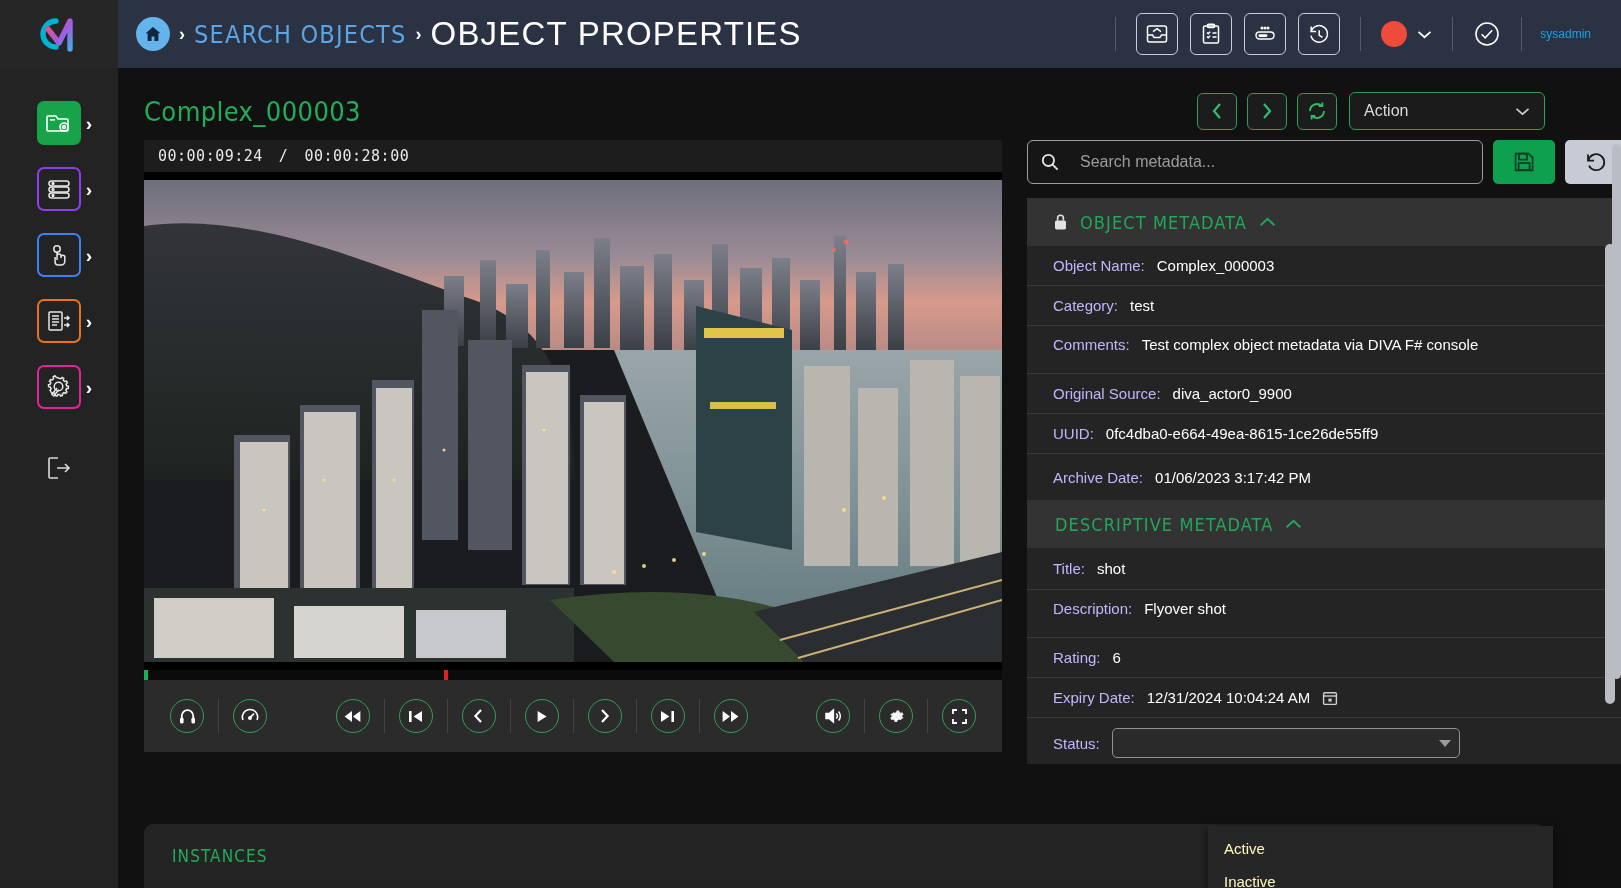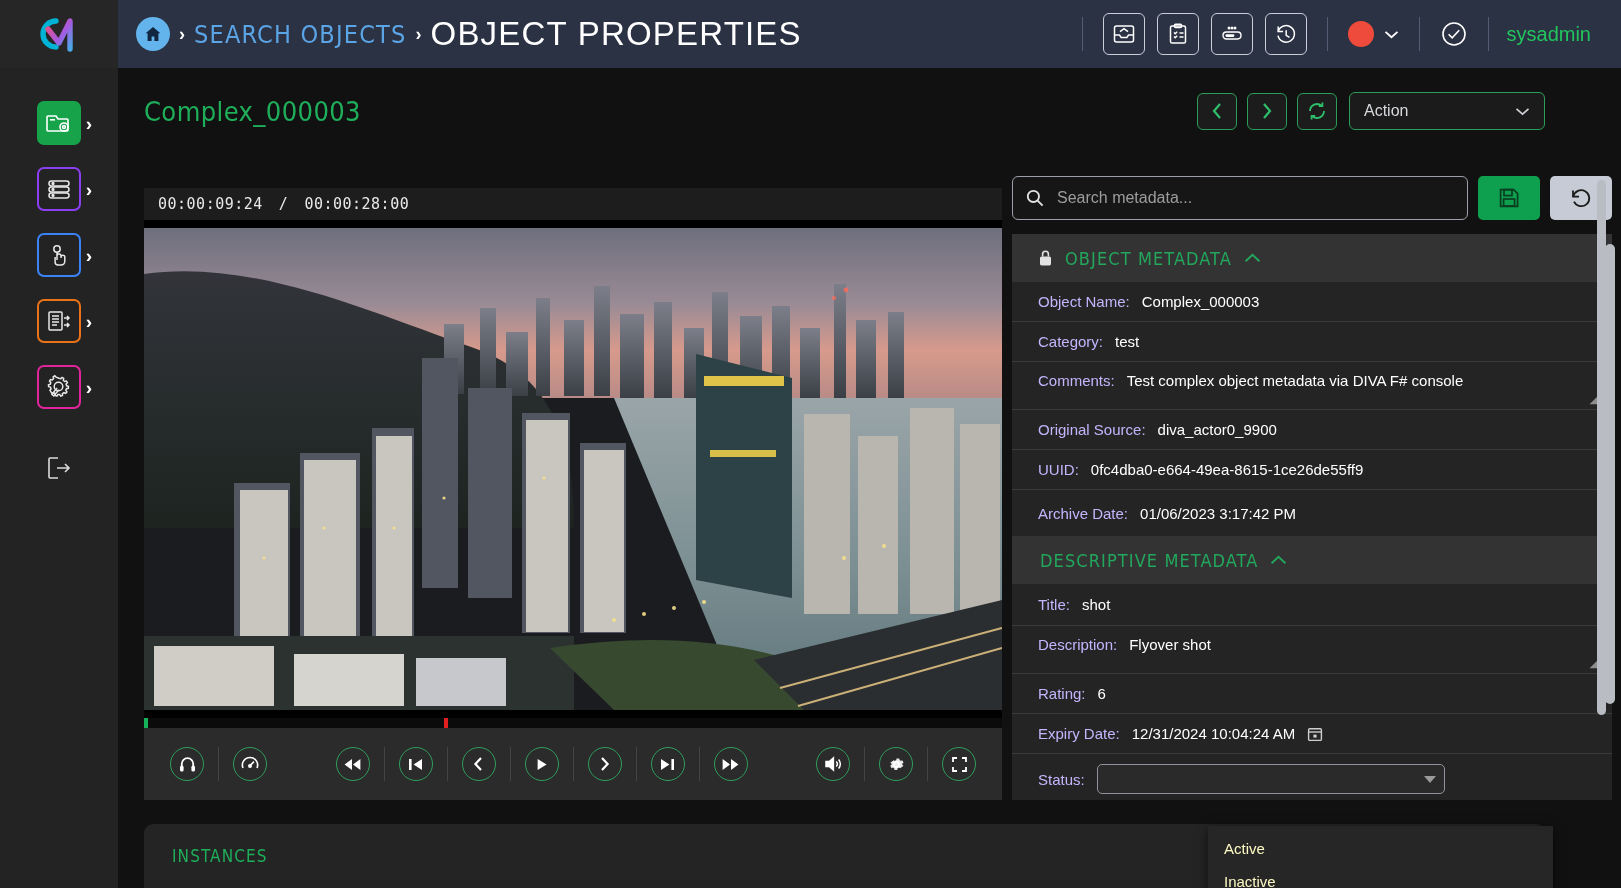--- a/index.html
+++ b/index.html
@@ -47,39 +47,39 @@
   .crumb-link { color: #5ba4e5; font-size: 25px; letter-spacing: 1.2px; font-family: "DejaVu Sans Condensed","Liberation Sans", sans-serif; }
   .crumb-current { color: #ffffff; font-size: 33px; letter-spacing: 1.2px; }
   .topbar-spacer { flex: 1 1 auto; }
   .vdiv { width: 1px; height: 34px; background: #525c72; margin: 0 14px; }
   .tb-btn {
     width: 42px; height: 42px; border: 1px solid #c9ced9; border-radius: 6px;
     display: flex; align-items: center; justify-content: center; margin: 0 6px;
   }
   .rec-dot { width: 26px; height: 26px; border-radius: 50%; background: #ef4b3c; }
   .rec-wrap { display: flex; align-items: center; gap: 10px; padding: 0 6px; }
-  .user-name { color: #22c55e; font-size: 20px; padding: 0 14px 0 4px; }
+  .user-name { color: #0ea5e9; font-size: 12px; padding: 0 14px 0 4px; }
 
   
   .content { flex: 1 1 auto; background: #111111; position: relative; overflow: hidden; }
   .page-head { display: flex; align-items: center; padding: 24px 76px 10px 26px; }
   .page-title { color: #1fae5a; font-size: 27px; font-family: "DejaVu Sans Condensed","Liberation Sans", sans-serif; letter-spacing: .4px; }
   .head-spacer { flex: 1 1 auto; }
   .gbtn {
     width: 40px; height: 37px; border: 1px solid #2b9e59; border-radius: 6px; background: #1c1c1c;
     display: flex; align-items: center; justify-content: center; margin-left: 10px; color: #2fbf6b;
   }
   .action-sel {
     margin-left: 12px; width: 196px; height: 38px; border: 1px solid #2b9e59; border-radius: 6px;
     background: #1b1b1b; display: flex; align-items: center; padding: 0 14px; color: #d6d9dd; font-size: 16px;
   }
   .action-sel .sp { flex: 1 1 auto; }
 
   
-  .panes { display: flex; padding: 0 0 0 26px; gap: 10px; height: 660px; align-items: flex-end; }
+  .panes { display: flex; padding: 0 0 0 26px; gap: 25px; height: 660px; }
   .left-pane { width: 858px; flex: 0 0 858px; }
   .tc-bar {
     height: 32px; background: #1d1d1d; display: flex; align-items: center; padding-left: 14px;
     color: #e9e9e9; font-family: "DejaVu Sans Mono","Liberation Mono", monospace; font-size: 15px; letter-spacing: .5px;
   }
   .tc-sep { padding: 0 16px; }
   .video-wrap { background: #000000; height: 498px; padding: 8px 0; }
   .video { width: 100%; height: 482px; position: relative; overflow: hidden; }
   .timeline { height: 10px; background: #0b0b0b; position: relative; }
   .tl-mark { position: absolute; top: 0; width: 4px; height: 10px; }
@@ -93,21 +93,21 @@
 
   
   .right-pane { width: 600px; flex: 0 0 600px; position: relative; }
   .md-toolbar { display: flex; align-items: center; gap: 10px; margin-bottom: 14px; }
   .search-box {
     flex: 1 1 auto; height: 44px; border: 1px solid #9aa0a6; border-radius: 6px; background: #161616;
     display: flex; align-items: center; padding: 0 12px; gap: 12px;
   }
   .search-box input {
     flex: 1 1 auto; background: transparent; border: 0; outline: 0;
-    color: #3b82f6; font-size: 16px; font-family: "Liberation Sans", sans-serif;
+    color: #3b82f6; font-size: 16px; font-family: "Liberation Sans", sans-serif; margin-left: 8px;
   }
   .search-box input::placeholder { color: #9d9d9d; }
   .save-btn { width: 62px; height: 44px; background: #0ea04f; border-radius: 5px; display:flex; align-items:center; justify-content:center; }
   .undo-btn { width: 62px; height: 44px; background: #c7cbd6; border-radius: 5px; display:flex; align-items:center; justify-content:center; }
 
   .md-scroll { height: 566px; overflow: hidden; position: relative; background: #111111; }
   .sec-head {
     background: #333333; height: 48px; display: flex; align-items: center; gap: 12px;
     padding: 0 0 0 26px; color: #22a75c; font-size: 18px; letter-spacing: 1.1px;
     font-family: "DejaVu Sans Condensed","Liberation Sans", sans-serif;

